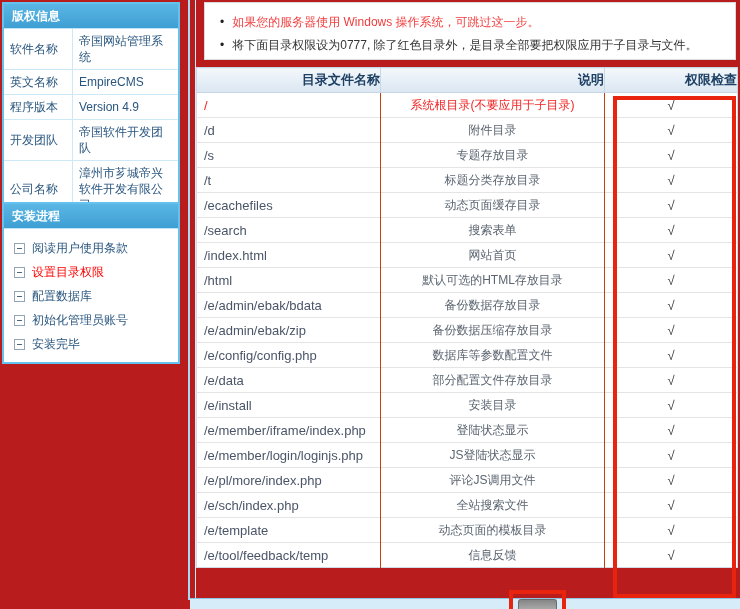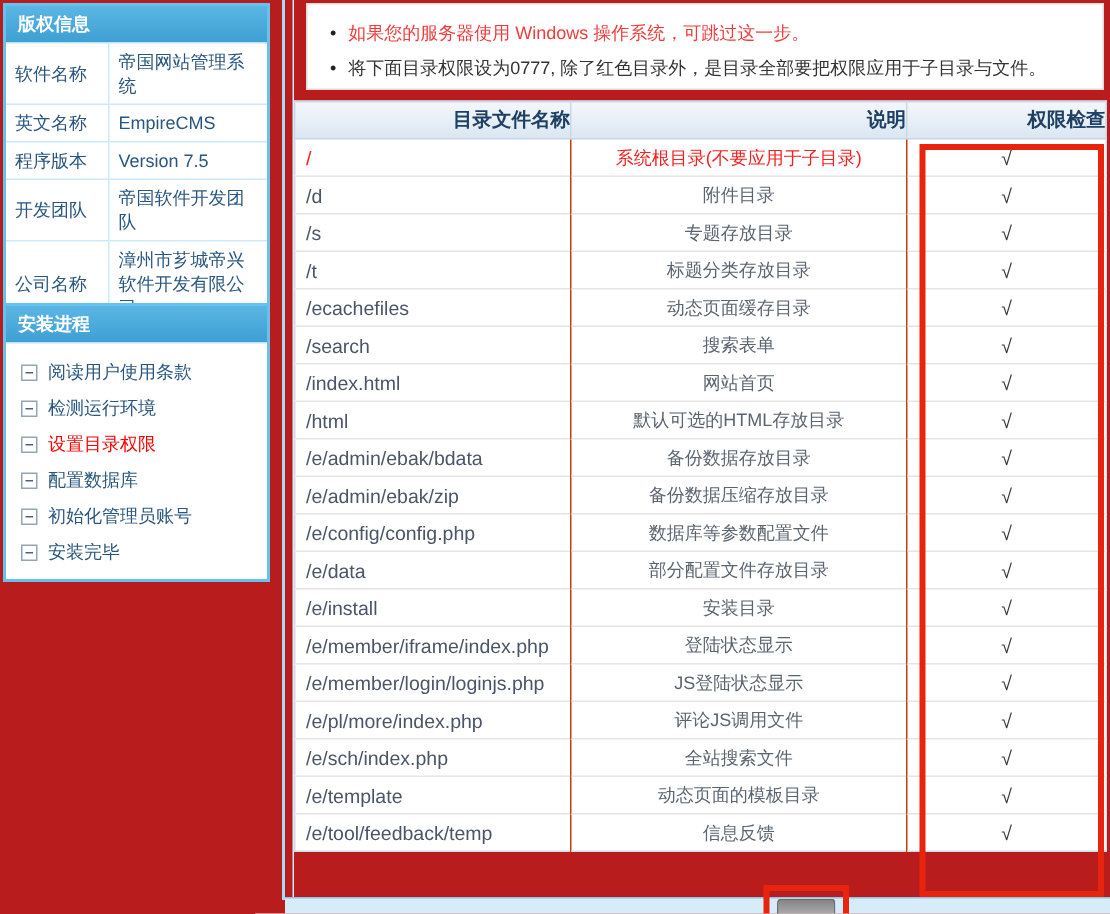--- a/index.html
+++ b/index.html
@@ -73,21 +73,21 @@
           <tr>
     <td class="lbl">软件名称</td>
     <td class="val">帝国网站管理系统</td>
   </tr>
           <tr>
     <td class="lbl">英文名称</td>
     <td class="val">EmpireCMS</td>
   </tr>
           <tr>
     <td class="lbl">程序版本</td>
-    <td class="val">Version 7.5</td>
+    <td class="val">Version 4.9</td>
   </tr>
           <tr>
     <td class="lbl">开发团队</td>
     <td class="val">帝国软件开发团队</td>
   </tr>
           <tr>
     <td class="lbl">公司名称</td>
     <td class="val">漳州市芗城帝兴软件开发有限公司</td>
   </tr>
           <tr>
@@ -97,24 +97,20 @@
         </tbody>
     </table>
   </div>
 
   <div class="panel progress-panel">
     <div class="panel-header">安装进程</div>
     <ul class="progress-list">
         <li class="progress-item">
     <span class="tree-icon"></span>
     <span class="step-label">阅读用户使用条款</span>
-  </li>
-        <li class="progress-item">
-    <span class="tree-icon"></span>
-    <span class="step-label">检测运行环境</span>
   </li>
         <li class="progress-item current">
     <span class="tree-icon"></span>
     <span class="step-label">设置目录权限</span>
   </li>
         <li class="progress-item">
     <span class="tree-icon"></span>
     <span class="step-label">配置数据库</span>
   </li>
         <li class="progress-item">

